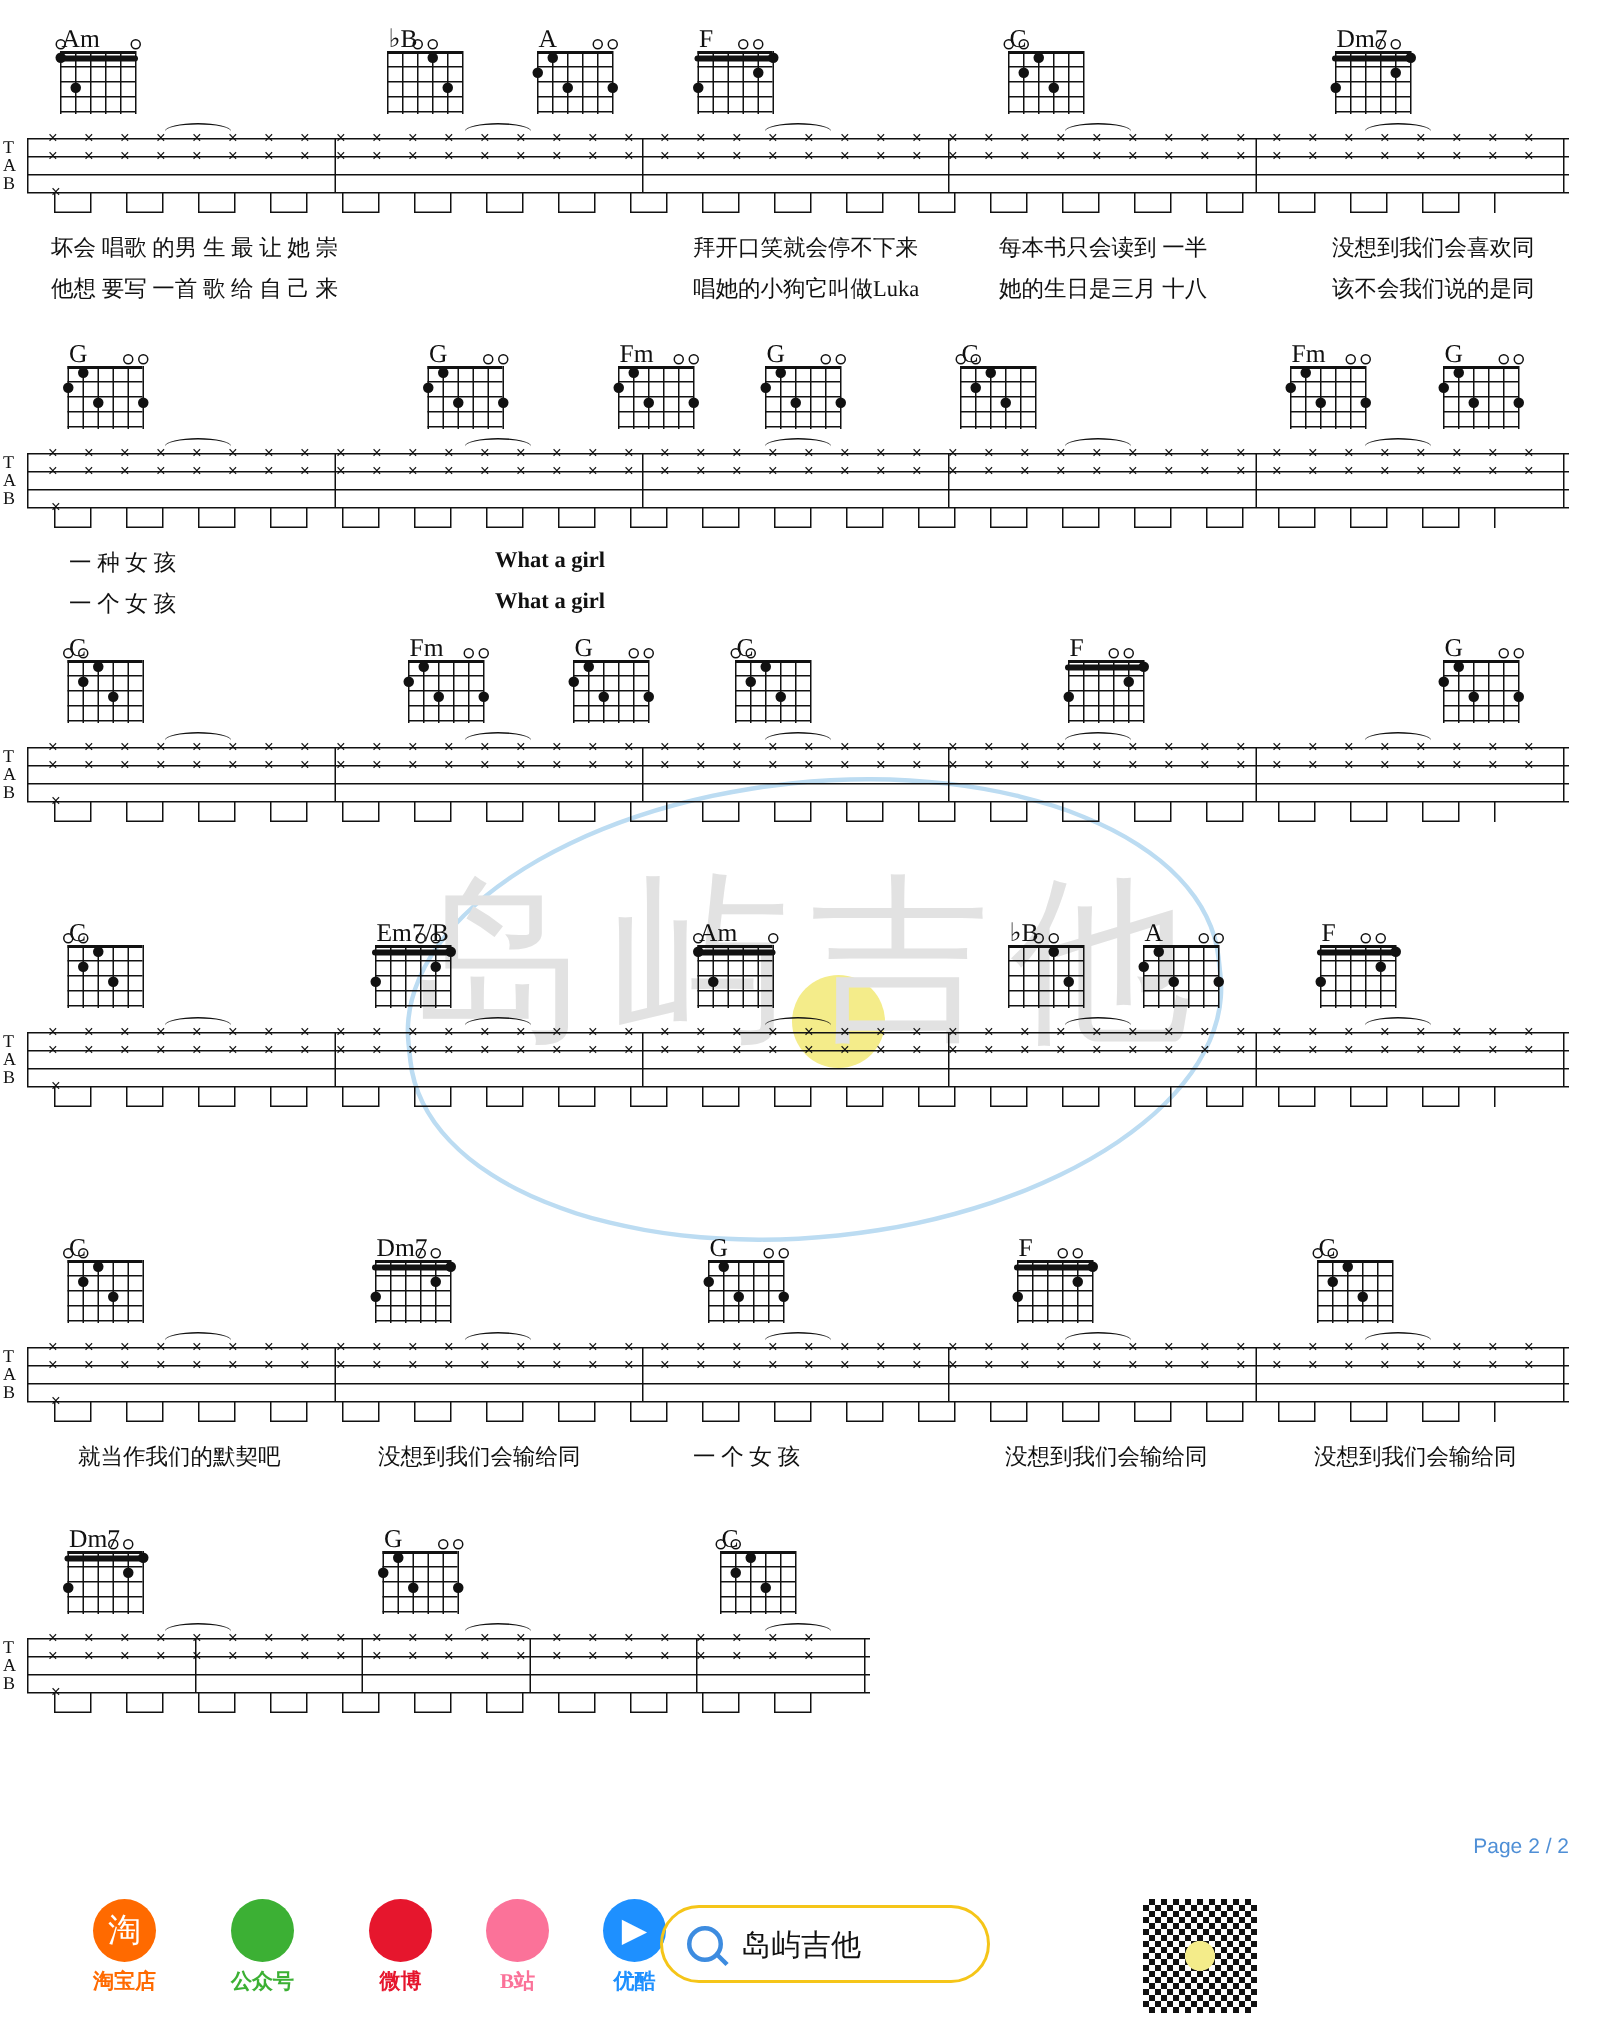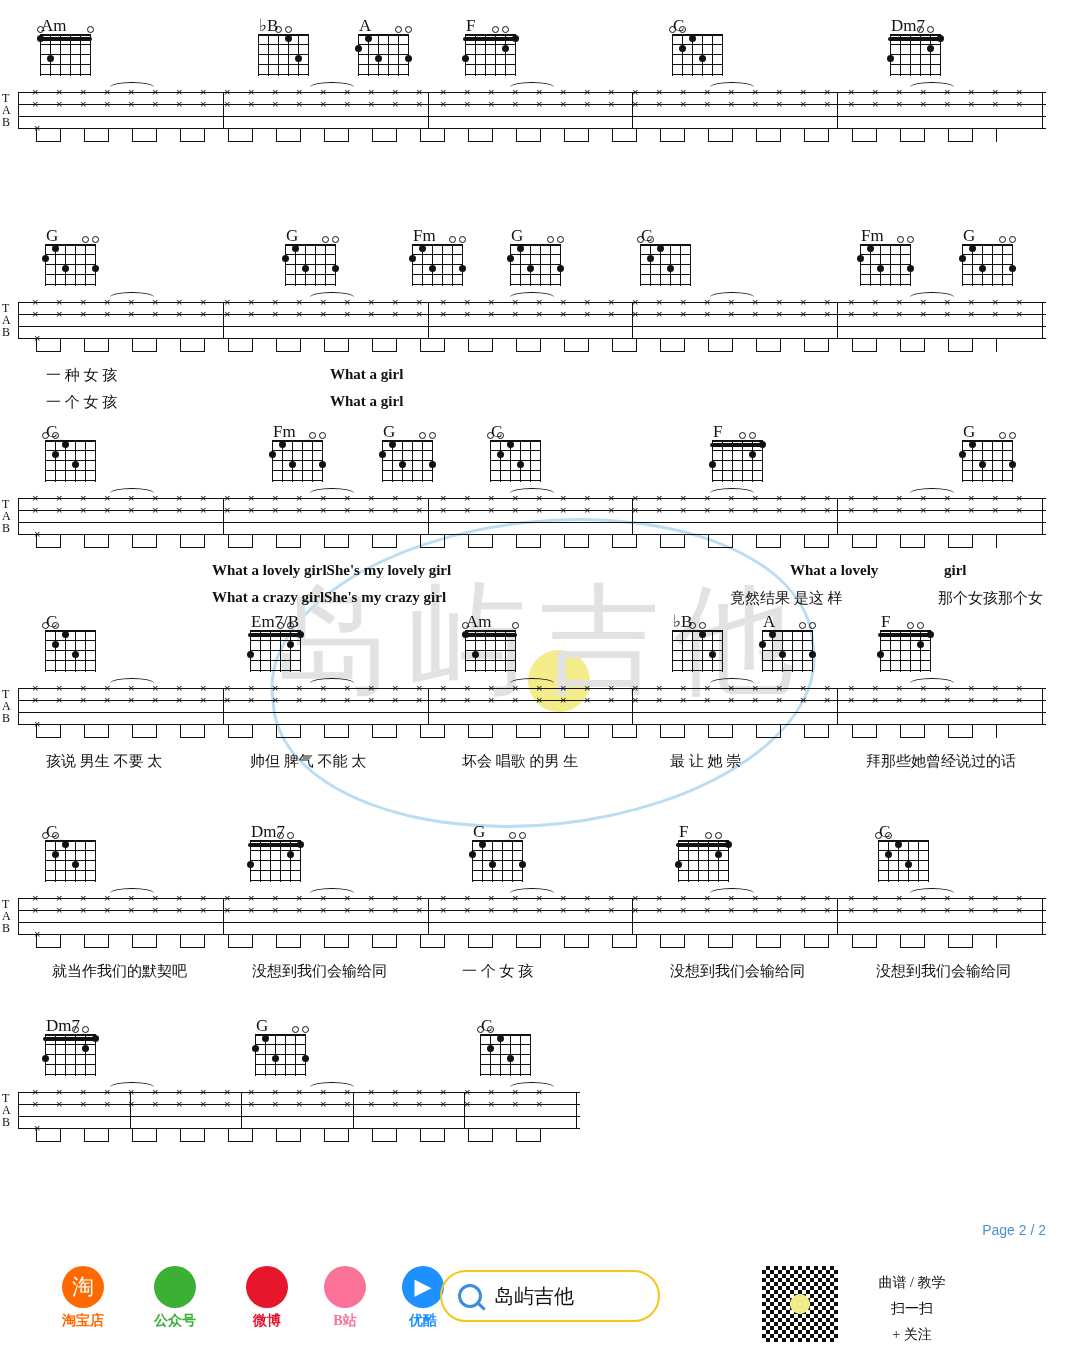--- a/index.html
+++ b/index.html
@@ -385,20 +385,30 @@
           <div class="hookL" style="left: 804px; top: 57px; height: 1px; width: 24px; background: rgb(17, 17, 17);"></div>
           <div class="hookL" style="left: 852px; top: 57px; height: 1px; width: 24px; background: rgb(17, 17, 17);"></div>
           <div class="hookL" style="left: 900px; top: 57px; height: 1px; width: 24px; background: rgb(17, 17, 17);"></div>
           <div class="hookL" style="left: 948px; top: 57px; height: 1px; width: 24px; background: rgb(17, 17, 17);"></div>
           <div class="arc" style="left: 110px; top: -2px; width: 44px;"></div>
           <div class="arc" style="left: 310px; top: -2px; width: 44px;"></div>
           <div class="arc" style="left: 510px; top: -2px; width: 44px;"></div>
           <div class="arc" style="left: 710px; top: -2px; width: 44px;"></div>
           <div class="arc" style="left: 910px; top: -2px; width: 44px;"></div>
         </div>
+        <div class="lyrics" style="height: 58px;">
+          <div class="lyricline" style="left: 34px; top: 8px;">坏会  唱歌   的男 生      最    让   她   崇</div>
+          <div class="lyricline" style="left: 462px; top: 8px;">拜开口笑就会停不下来</div>
+          <div class="lyricline" style="left: 666px; top: 8px;">每本书只会读到   一半</div>
+          <div class="lyricline" style="left: 888px; top: 8px;">没想到我们会喜欢同</div>
+          <div class="lyricline" style="left: 34px; top: 35px;">他想  要写  一首 歌    给    自    己  来</div>
+          <div class="lyricline" style="left: 462px; top: 35px;">唱她的小狗它叫做Luka</div>
+          <div class="lyricline" style="left: 666px; top: 35px;">她的生日是三月  十八</div>
+          <div class="lyricline" style="left: 888px; top: 35px;">该不会我们说的是同</div>
+        </div>
       </div>
       <div class="system" style="top: 228px; width: 1046px;">
         <div class="chords">
           <div class="chordbox" style="left: 45px;">
             <div class="chordname">G</div>
             <div class="grid">
               <div class="nut"></div>
               <div class="vline" style="left: 0px;"></div>
               <div class="vline" style="left: 10px;"></div>
               <div class="vline" style="left: 20px;"></div>
@@ -1014,28 +1024,20 @@
           <div class="hookL" style="left: 804px; top: 57px; height: 1px; width: 24px; background: rgb(17, 17, 17);"></div>
           <div class="hookL" style="left: 852px; top: 57px; height: 1px; width: 24px; background: rgb(17, 17, 17);"></div>
           <div class="hookL" style="left: 900px; top: 57px; height: 1px; width: 24px; background: rgb(17, 17, 17);"></div>
           <div class="hookL" style="left: 948px; top: 57px; height: 1px; width: 24px; background: rgb(17, 17, 17);"></div>
           <div class="arc" style="left: 110px; top: -2px; width: 44px;"></div>
           <div class="arc" style="left: 310px; top: -2px; width: 44px;"></div>
           <div class="arc" style="left: 510px; top: -2px; width: 44px;"></div>
           <div class="arc" style="left: 710px; top: -2px; width: 44px;"></div>
           <div class="arc" style="left: 910px; top: -2px; width: 44px;"></div>
         </div>
-        <div class="lyrics" style="height: 58px;">
-          <div class="lyricline lat" style="left: 212px; top: 8px;">What a lovely girlShe's my lovely girl</div>
-          <div class="lyricline lat" style="left: 790px; top: 8px;">What a lovely</div>
-          <div class="lyricline lat" style="left: 944px; top: 8px;">girl</div>
-          <div class="lyricline lat" style="left: 212px; top: 35px;">What a crazy girlShe's my crazy girl</div>
-          <div class="lyricline" style="left: 730px; top: 35px;">竟然结果  是这  样</div>
-          <div class="lyricline" style="left: 938px; top: 35px;">那个女孩那个女</div>
-        </div>
       </div>
       <div class="system" style="top: 614px; width: 1046px;">
         <div class="chords">
           <div class="chordbox" style="left: 45px;">
             <div class="chordname">C</div>
             <div class="grid">
               <div class="nut"></div>
               <div class="vline" style="left: 0px;"></div>
               <div class="vline" style="left: 10px;"></div>
               <div class="vline" style="left: 20px;"></div>
@@ -1320,27 +1322,20 @@
           <div class="hookL" style="left: 804px; top: 57px; height: 1px; width: 24px; background: rgb(17, 17, 17);"></div>
           <div class="hookL" style="left: 852px; top: 57px; height: 1px; width: 24px; background: rgb(17, 17, 17);"></div>
           <div class="hookL" style="left: 900px; top: 57px; height: 1px; width: 24px; background: rgb(17, 17, 17);"></div>
           <div class="hookL" style="left: 948px; top: 57px; height: 1px; width: 24px; background: rgb(17, 17, 17);"></div>
           <div class="arc" style="left: 110px; top: -2px; width: 44px;"></div>
           <div class="arc" style="left: 310px; top: -2px; width: 44px;"></div>
           <div class="arc" style="left: 510px; top: -2px; width: 44px;"></div>
           <div class="arc" style="left: 710px; top: -2px; width: 44px;"></div>
           <div class="arc" style="left: 910px; top: -2px; width: 44px;"></div>
         </div>
-        <div class="lyrics" style="height: 58px;">
-          <div class="lyricline" style="left: 46px; top: 8px;">孩说  男生  不要  太</div>
-          <div class="lyricline" style="left: 250px; top: 8px;">帅但  脾气  不能  太</div>
-          <div class="lyricline" style="left: 462px; top: 8px;">坏会  唱歌   的男 生</div>
-          <div class="lyricline" style="left: 670px; top: 8px;">最   让   她   崇</div>
-          <div class="lyricline" style="left: 866px; top: 8px;">拜那些她曾经说过的话</div>
-        </div>
       </div>
       <div class="system" style="top: 824px; width: 1046px;">
         <div class="chords">
           <div class="chordbox" style="left: 45px;">
             <div class="chordname">C</div>
             <div class="grid">
               <div class="nut"></div>
               <div class="vline" style="left: 0px;"></div>
               <div class="vline" style="left: 10px;"></div>
               <div class="vline" style="left: 20px;"></div>
@@ -1814,19 +1809,14 @@
       </div>
 
     <div class="searchpill">
       <div class="magnifier"></div>
       <div class="searchtxt">岛屿吉他</div>
     </div>
 
     <div class="qr">
         <div class="qdot"></div>
       </div>
-    <div class="qrtext">
-      <div>曲谱 / 教学</div>
-      <div>扫一扫</div>
-      <div>+ 关注</div>
-    </div>
   </div>
 </div>
 
 </body></html>

